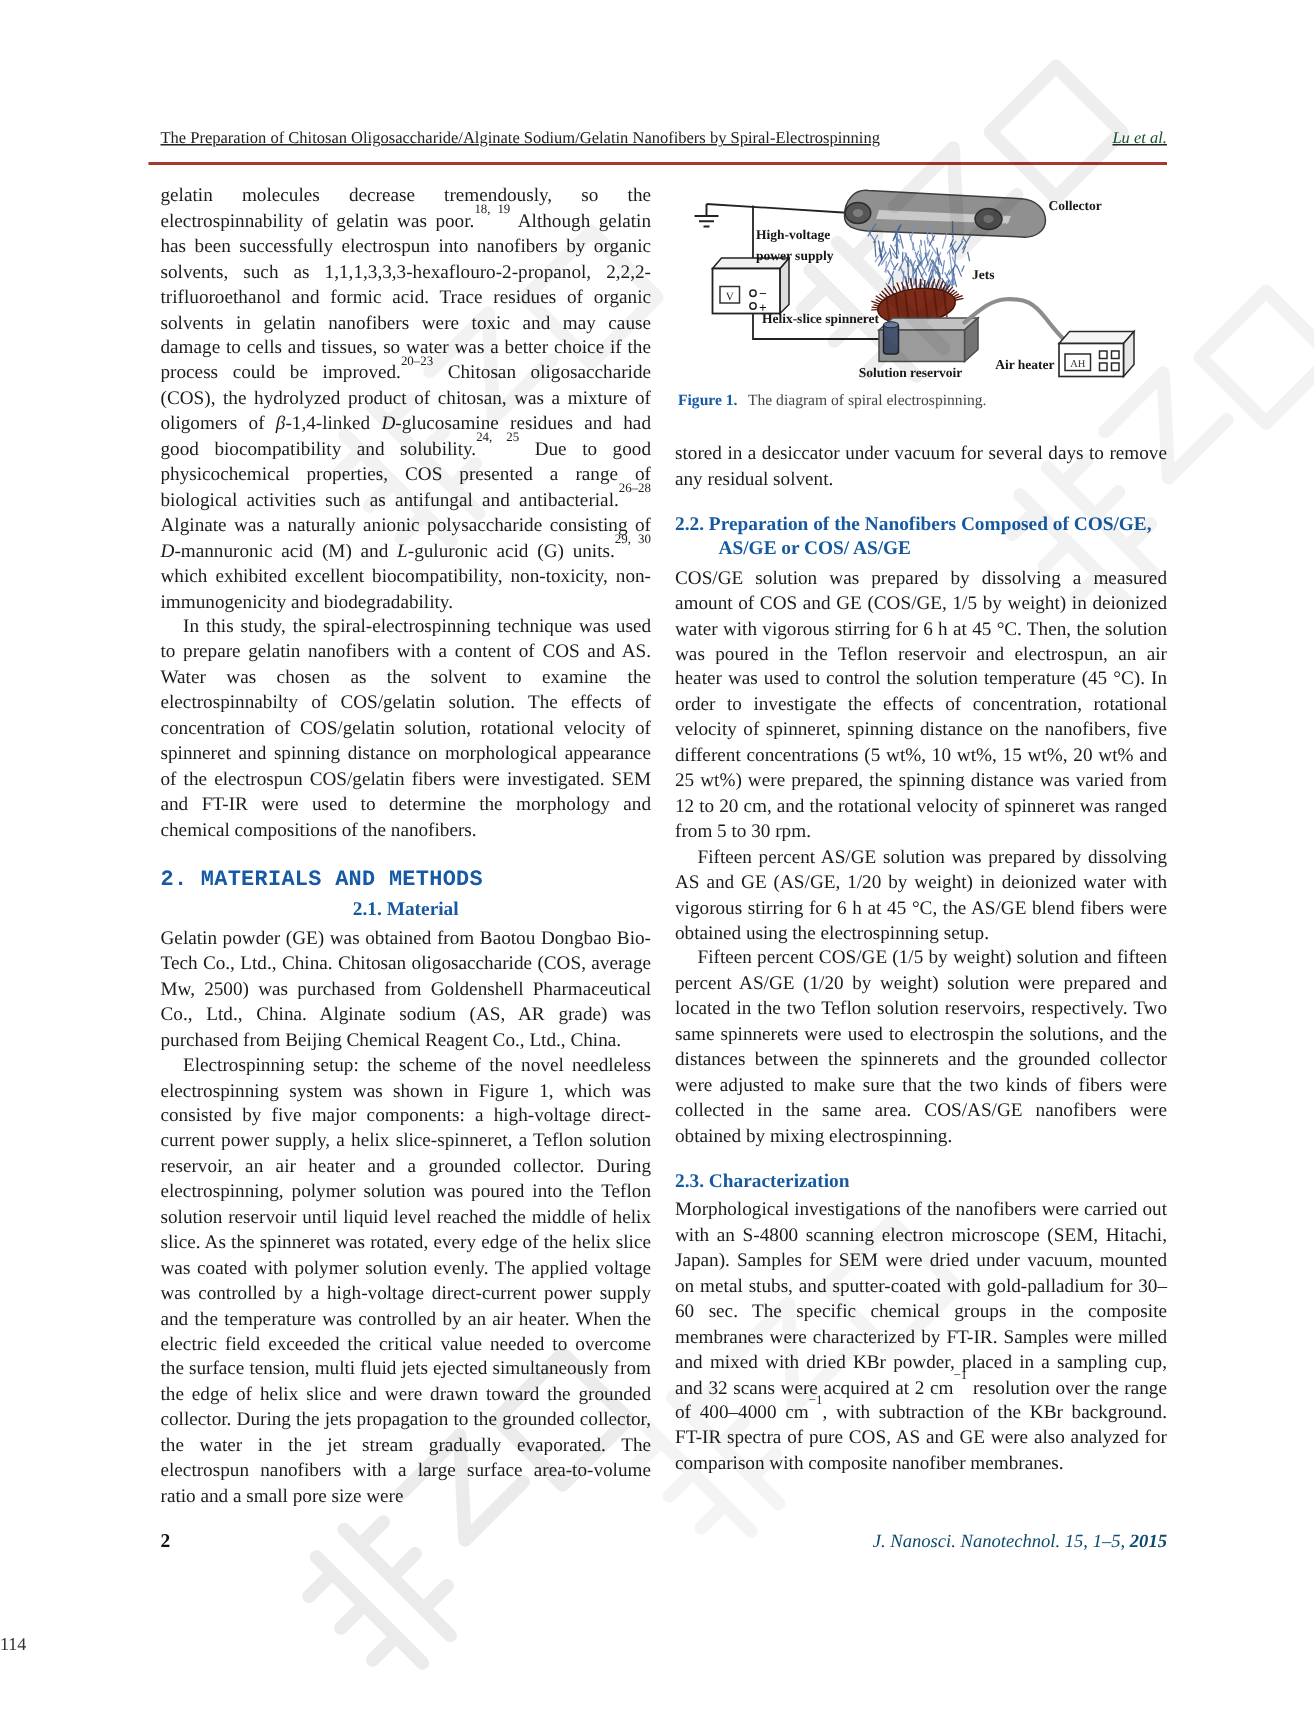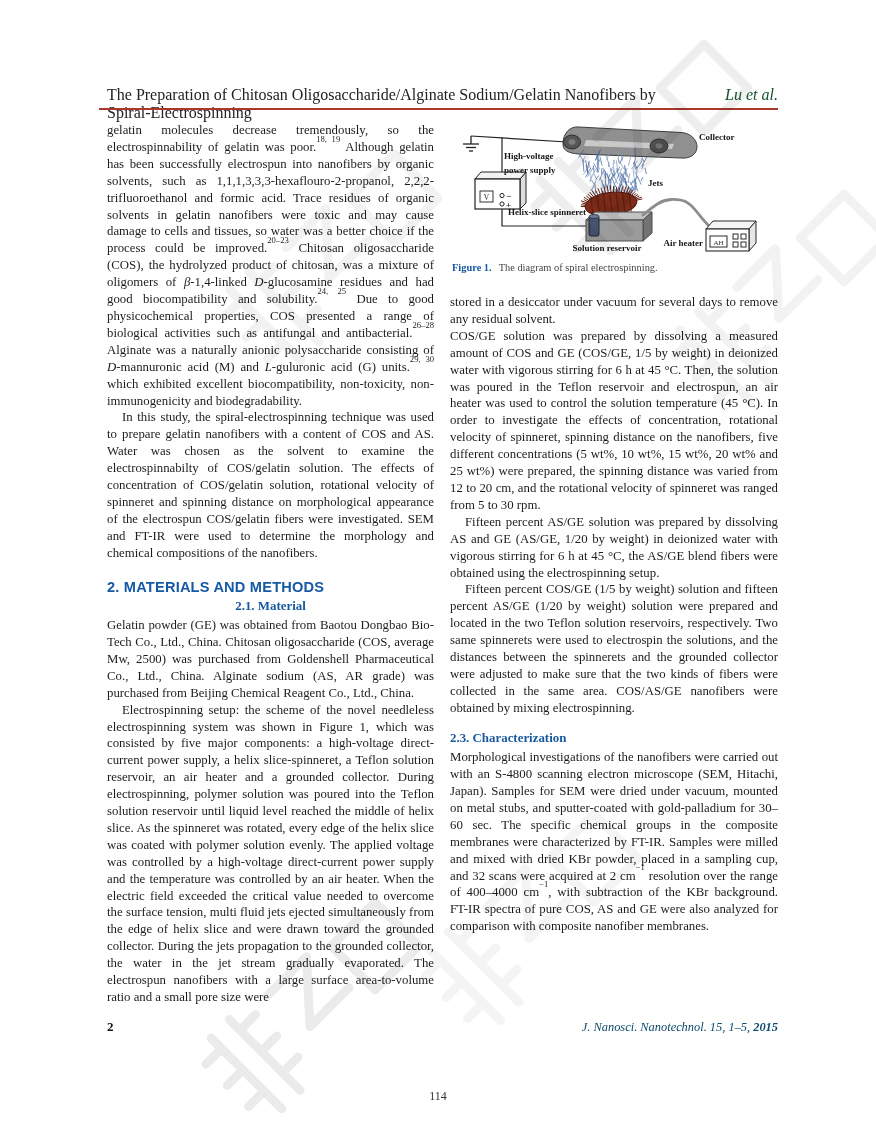--- a/index.html
+++ b/index.html
@@ -3,49 +3,49 @@
 <meta charset="utf-8">
 <style>
   html,body{margin:0;padding:0;background:#fff;}
   .page{position:relative;width:876px;height:1141px;background:#fff;overflow:hidden;
         font-family:"Liberation Serif",serif;color:#1c1c1c;}
   
   .wm{position:absolute;left:0;top:0;width:876px;height:1141px;pointer-events:none;z-index:5;mix-blend-mode:multiply;}
   .stamp{fill:none;stroke:#e3e3e3;stroke-width:9;stroke-linecap:round;stroke-linejoin:round;}
   
   .hdr{position:absolute;left:107px;right:98px;top:86px;z-index:1;}
-  .title-row{display:flex;justify-content:space-between;align-items:flex-start;font-size:16px;color:#222;}
+  .title-row{display:flex;justify-content:space-between;align-items:flex-start;font-size:11px;color:#222;text-decoration:underline;}
   .authors{font-style:italic;color:#14532d;white-space:nowrap;margin-left:36px;}
   .rule{position:absolute;left:-8px;right:0;top:22px;height:2px;background:#a8372e;}
   
   .col{position:absolute;top:122px;z-index:1;}
   .col.left{left:107px;width:327px;}
   .col.right{left:450px;width:328px;top:113px;}
   .body-p{margin:0;font-size:12.8px;line-height:16.9px;text-align:justify;}
   .body-p.ind{text-indent:15px;}
   .body-p .it{font-style:italic;}
   sup{font-size:8.6px;line-height:0;position:relative;top:-0.45em;}
-  .h-main{font-family:Liberation Sans, sans-serif;font-weight:bold;color:#1659a5;
+  .h-main{font-family:Liberation Mono, monospace;font-weight:bold;color:#1659a5;
           font-size:14.6px;margin:17px 0 3px 0;letter-spacing:.2px;}
   .h-sub{font-weight:bold;color:#17599f;font-size:12.9px;margin:13px 0 3px 0;line-height:16.5px;}
   .h-sub.hang{padding-left:29px;text-indent:-29px;}
   .h-sub.first{margin-top:2px;text-align:center;}
   
   figure{margin:0;padding:0;}
   #figsvg{display:block;}
   .figlbl{font-family:"Liberation Serif",serif;font-weight:bold;font-size:9px;fill:#161616;}
   figcaption{font-size:10.4px;color:#454545;margin:7px 0 21px 2px;}
   figcaption b{color:#1659a5;margin-right:7px;}
   
   .ftr{position:absolute;left:107px;right:98px;top:1019px;display:flex;justify-content:space-between;
        align-items:baseline;z-index:1;}
   .pageno{font-weight:bold;font-size:13px;color:#111;}
   .jref{font-style:italic;color:#0c4a6e;font-size:12.4px;}
   .jref b{font-style:italic;}
-  .scanno{position:absolute;left:0;width:876px;top:1089px;text-align:center;font-size:12px;color:#333;z-index:1;}
+  .scanno{position:absolute;left:0;width:876px;top:1089px;font-size:12px;color:#333;z-index:1;}
 </style>
 </head>
 <body>
 
 <div class="page">
 
   <svg class="wm" width="876" height="1141" viewBox="0 0 876 1141">
     <g class="stamp" transform="translate(230,290) rotate(-45)" opacity="0.45">
       <path d="M0,0 V100 M26,0 V100 M-22,15 H0 M-22,45 H0 M-22,75 H0 M26,15 H48 M26,45 H48 M26,75 H48"></path>
       <path d="M70,10 H125 L78,62 H133"></path>
@@ -353,20 +353,21 @@
         <text class="figlbl" x="136" y="102" text-anchor="end">Helix-slice spinneret</text>
         <text class="figlbl" x="157" y="138" text-anchor="middle">Solution reservoir</text>
         <text class="figlbl" x="253" y="133" text-anchor="end">Air heater</text>
       </svg>
       <figcaption>
         <b>Figure 1.</b><span>The diagram of spiral electrospinning.</span>
       </figcaption>
     </figure>
     <div>
         <p class="body-p">stored in a desiccator under vacuum for several days to remove any residual solvent.</p>
+        <div class="h-sub hang">2.2. Preparation of the Nanofibers Composed of COS/GE, AS/GE or COS/ AS/GE</div>
         <p class="body-p">COS/GE solution was prepared by dissolving a measured amount of COS and GE (COS/GE, 1/5 by weight) in deionized water with vigorous stirring for 6 h at 45 °C. Then, the solution was poured in the Teflon reservoir and electrospun, an air heater was used to control the solution temperature (45 °C). In order to investigate the effects of concentration, rotational velocity of spinneret, spinning distance on the nanofibers, five different concentrations (5 wt%, 10 wt%, 15 wt%, 20 wt% and 25 wt%) were prepared, the spinning distance was varied from 12 to 20 cm, and the rotational velocity of spinneret was ranged from 5 to 30 rpm.</p>
         <p class="body-p ind">Fifteen percent AS/GE solution was prepared by dissolving AS and GE (AS/GE, 1/20 by weight) in deionized water with vigorous stirring for 6 h at 45 °C, the AS/GE blend fibers were obtained using the electrospinning setup.</p>
         <p class="body-p ind">Fifteen percent COS/GE (1/5 by weight) solution and fifteen percent AS/GE (1/20 by weight) solution were prepared and located in the two Teflon solution reservoirs, respectively. Two same spinnerets were used to electrospin the solutions, and the distances between the spinnerets and the grounded collector were adjusted to make sure that the two kinds of fibers were collected in the same area. COS/AS/GE nanofibers were obtained by mixing electrospinning.</p>
         <div class="h-sub">2.3. Characterization</div>
         <p class="body-p"><span>Morphological investigations of the nanofibers were carried out with an S-4800 scanning electron microscope (SEM, Hitachi, Japan). Samples for SEM were dried under vacuum, mounted on metal stubs, and sputter-coated with gold-palladium for 30–60 sec. The specific chemical groups in the composite membranes were characterized by FT-IR. Samples were milled and mixed with dried KBr powder, placed in a sampling cup, and 32 scans were acquired at 2 cm</span><sup>−1</sup><span> resolution over the range of 400–4000 cm</span><sup>−1</sup><span>, with subtraction of the KBr background. FT-IR spectra of pure COS, AS and GE were also analyzed for comparison with composite nanofiber membranes.</span></p>
       </div>
   </div>
 
   <div class="ftr">
     <span class="pageno">2</span>

